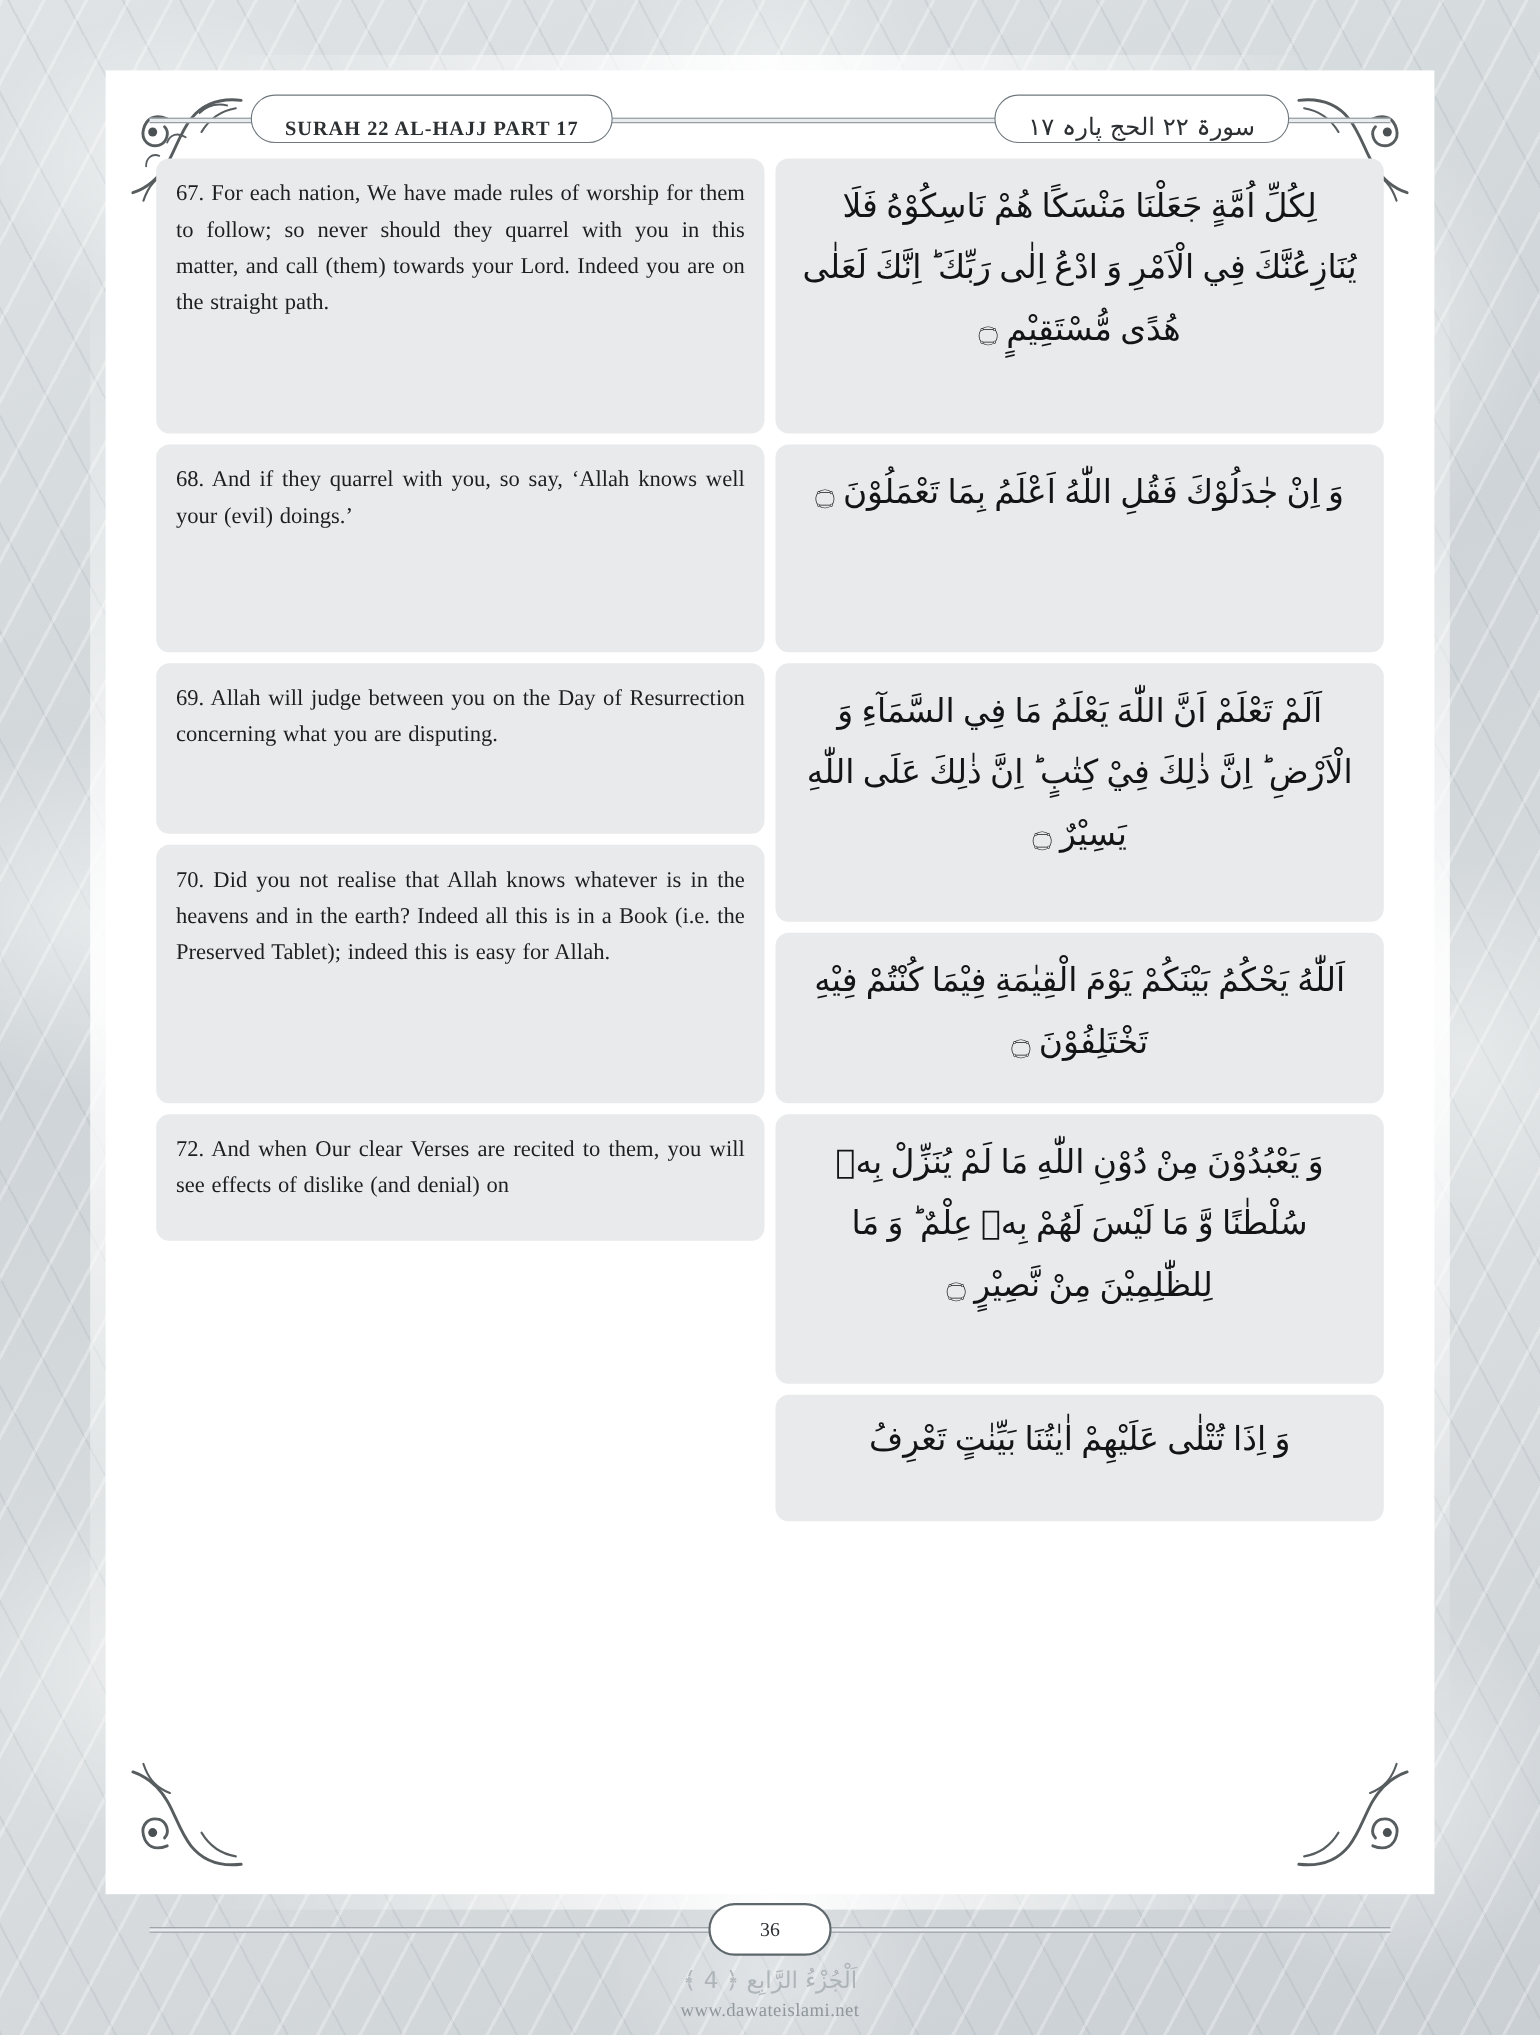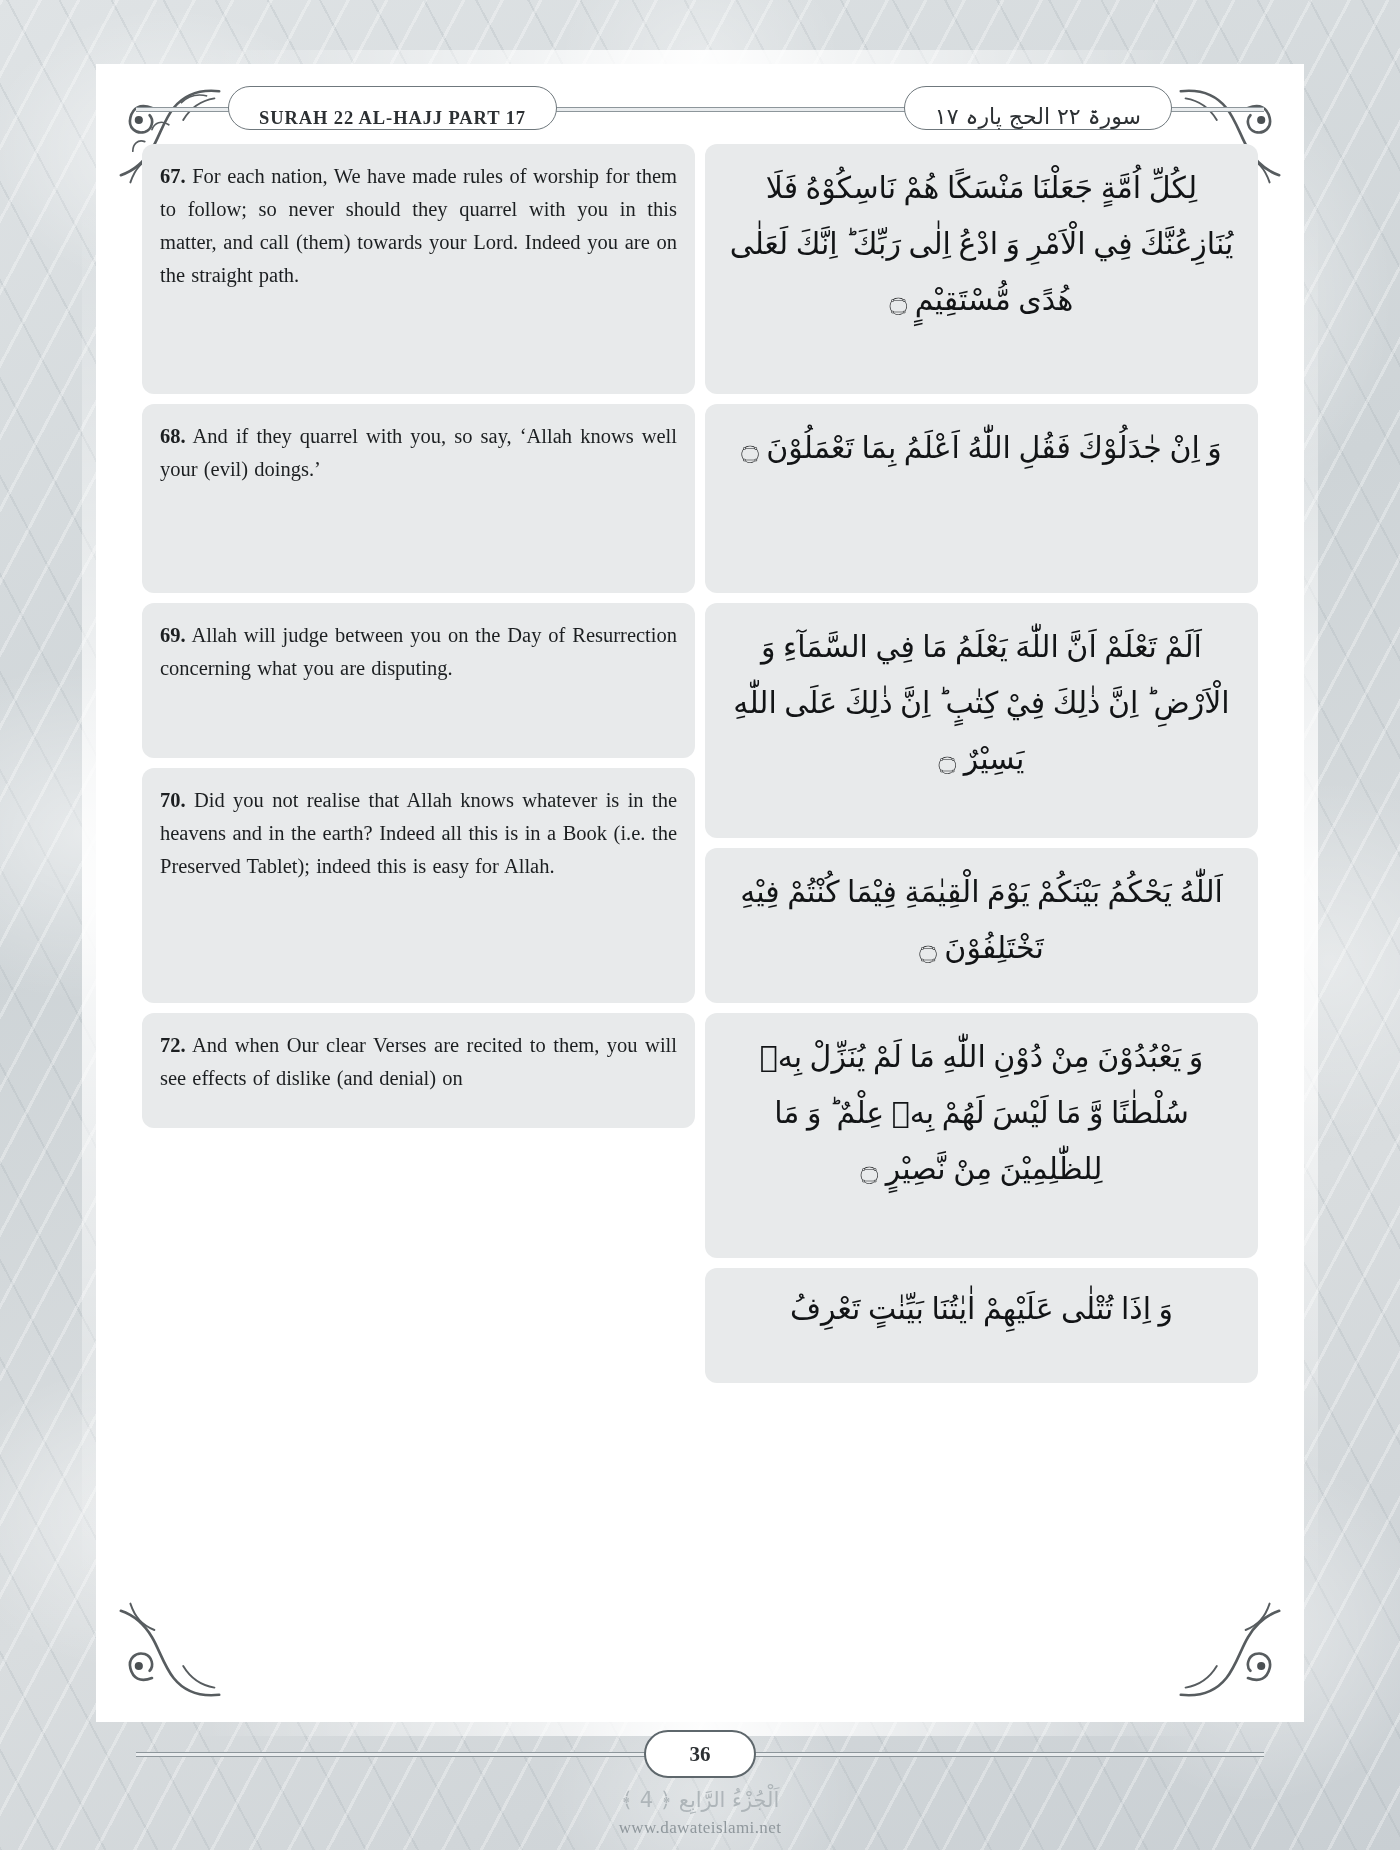--- a/index.html
+++ b/index.html
@@ -104,21 +104,21 @@
 
   .en {
     font-family:"Liberation Serif", serif;
     font-size:20.5px;
     line-height:33px;
     color:#1c1f21;
     text-align:justify;
     text-align-last:left;
     word-spacing:1px;
   }
-  .en .num { font-weight:bold;margin-top:10px; }
+  .en .num { font-weight:normal;margin-top:10px; }
 
   .ar {
     font-family:"DejaVu Sans", sans-serif;
     direction:rtl; text-align:center;
     font-size:30px; line-height:56px;
     color:#121416;
     word-spacing:-2px;
   }
   .h2 .ar, .h3 .ar { font-size:30px; }
   .h6 .ar { font-size:30px; line-height:50px; }
@@ -130,21 +130,21 @@
   #foot-rule {
     position:absolute; left:136px; right:136px; top:30px; height:5px;
     border-top:1.6px solid #8d969b; border-bottom:1.6px solid #8d969b;
     background:#e9ecee;
   }
   #pagecap {
     position:absolute; left:50%; transform:translateX(-50%); top:8px;
     width:112px; height:48px; border:2px solid #5e676c; border-radius:25px;
     background:#ffffff; display:flex; align-items:center; justify-content:center;
   }
-  #pagecap .t { font-size:21px; color:#2c3033; font-family:"Liberation Serif", serif;font-weight:bold; }
+  #pagecap .t { font-size:18px; color:#2c3033; font-family:"Liberation Serif", serif; }
 
   #foot-ar {
     position:absolute; left:0; right:0; top:66px; text-align:center;
     font-family:"DejaVu Sans", sans-serif; font-size:21px; color:#aeb5b9;
     direction:rtl; letter-spacing:0;
   }
   #foot-url {
     position:absolute; left:0; right:0; top:96px; text-align:center;
     font-family:"Liberation Serif", serif; font-size:17px; color:#8f979c;
     letter-spacing:.4px;

